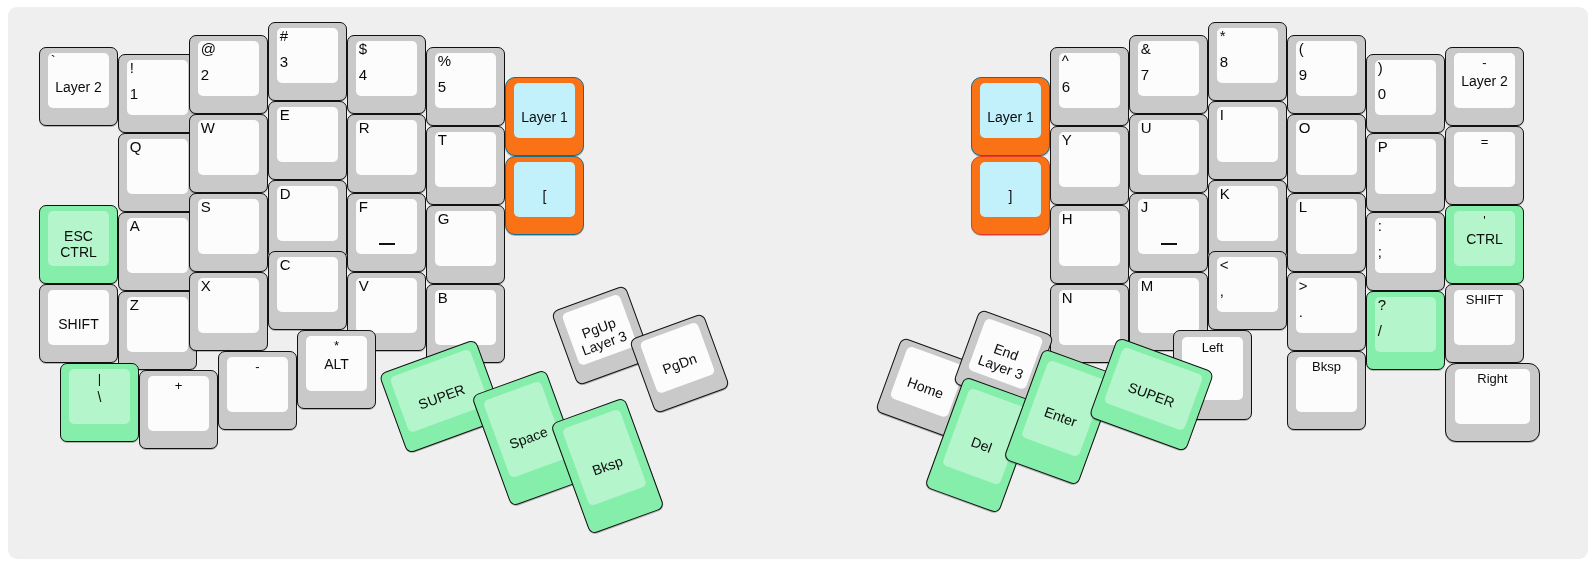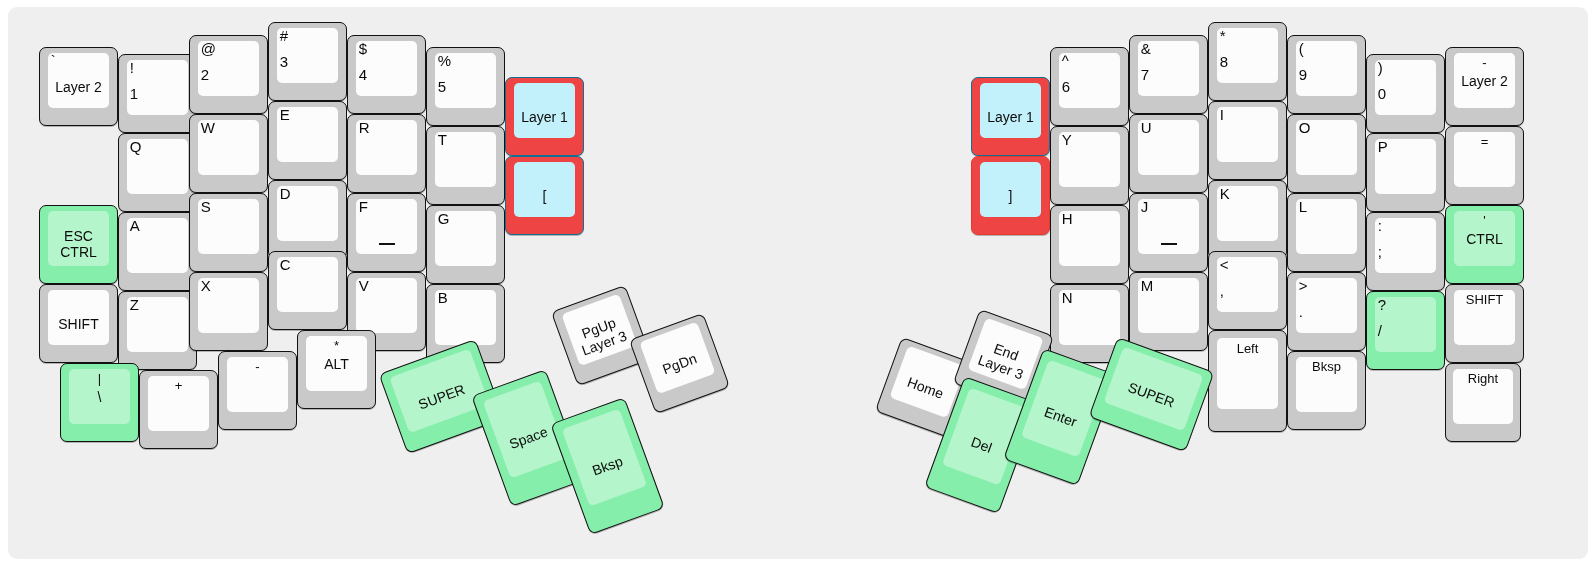--- a/index.html
+++ b/index.html
@@ -17,21 +17,21 @@
   .tl{position:absolute;left:14%;top:7%;font-size:15px;line-height:1;color:#0b0b0b;white-space:nowrap;}
   .bl{position:absolute;left:14%;top:40%;font-size:15px;line-height:1;color:#0b0b0b;white-space:nowrap;}
   .ct{position:absolute;left:0;right:0;top:50%;transform:translateY(-50%);text-align:center;
       font-size:14px;line-height:1.18;color:#0b0b0b;}
   .ctop{position:absolute;left:0;right:0;top:11%;text-align:center;font-size:13px;line-height:1;color:#0b0b0b;}
   .cmid{position:absolute;left:0;right:0;top:33%;text-align:center;font-size:14px;line-height:1.18;color:#0b0b0b;}
   .homing{position:absolute;left:50%;top:63%;width:16px;height:2px;margin-left:-8px;background:#111;}
   
   .k-green{background:#85eeab;}
   .k-green .cap{background:#b4f5cb;}
-  .k-cyan{background:#ef4444;border-color:#0f6f94;}
+  .k-cyan{background:#f97316;border-color:#0f6f94;border-radius:10px;}
   .k-cyan .cap{background:#c2f1fb;}
   .k-cyan.sel{border-color:#e23a2e;}
   .k-white{background:#c9c9c9;}
   
   .rot{transform-origin:center center;}
 </style>
 </head>
 <body>
 
 <div id="stage">
@@ -439,33 +439,33 @@
             <div class="tl">?</div>
             <div class="bl">/</div>
           </div>
         </div>
         <div class="key k-white" style="left: 1437px; top: 277px; width: 79px; height: 79px;">
           <div class="cap"></div>
           <div class="lg">
             <div class="ctop">SHIFT</div>
           </div>
         </div>
-        <div class="key k-white" style="left: 1200px; top: 323px; width: 79px; height: 102px;">
+        <div class="key k-white" style="left: 1165px; top: 323px; width: 79px; height: 90px;">
           <div class="cap"></div>
           <div class="lg">
             <div class="ctop">Left</div>
           </div>
         </div>
         <div class="key k-white" style="left: 1279px; top: 344px; width: 79px; height: 79px;">
           <div class="cap"></div>
           <div class="lg">
             <div class="ctop">Bksp</div>
           </div>
         </div>
-        <div class="key k-white" style="left: 1437px; top: 356px; width: 76px; height: 79px;">
+        <div class="key k-white" style="left: 1437px; top: 356px; width: 95px; height: 79px; border-radius: 11px;">
           <div class="cap"></div>
           <div class="lg">
             <div class="ctop">Right</div>
           </div>
         </div>
         <div class="key k-white rot" style="left: 878px; top: 341px; width: 79px; height: 79px; transform: rotate(20deg);">
           <div class="cap"></div>
           <div class="lg">
             <div class="ct">
               <div>Home</div>

